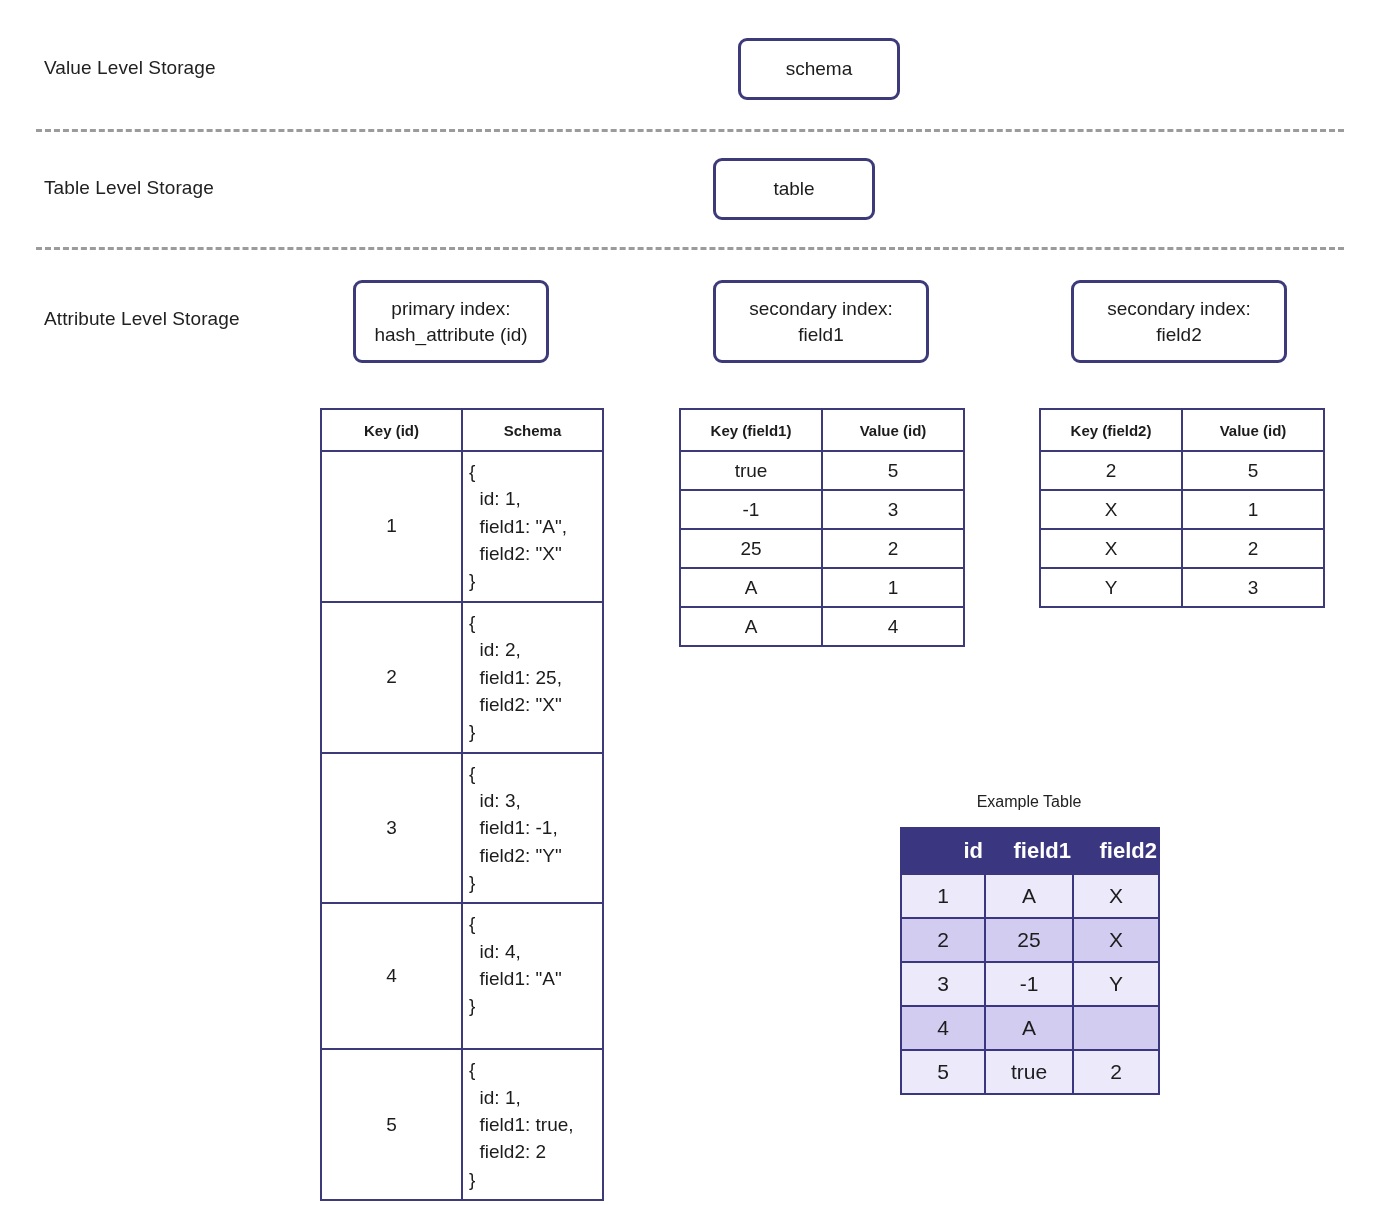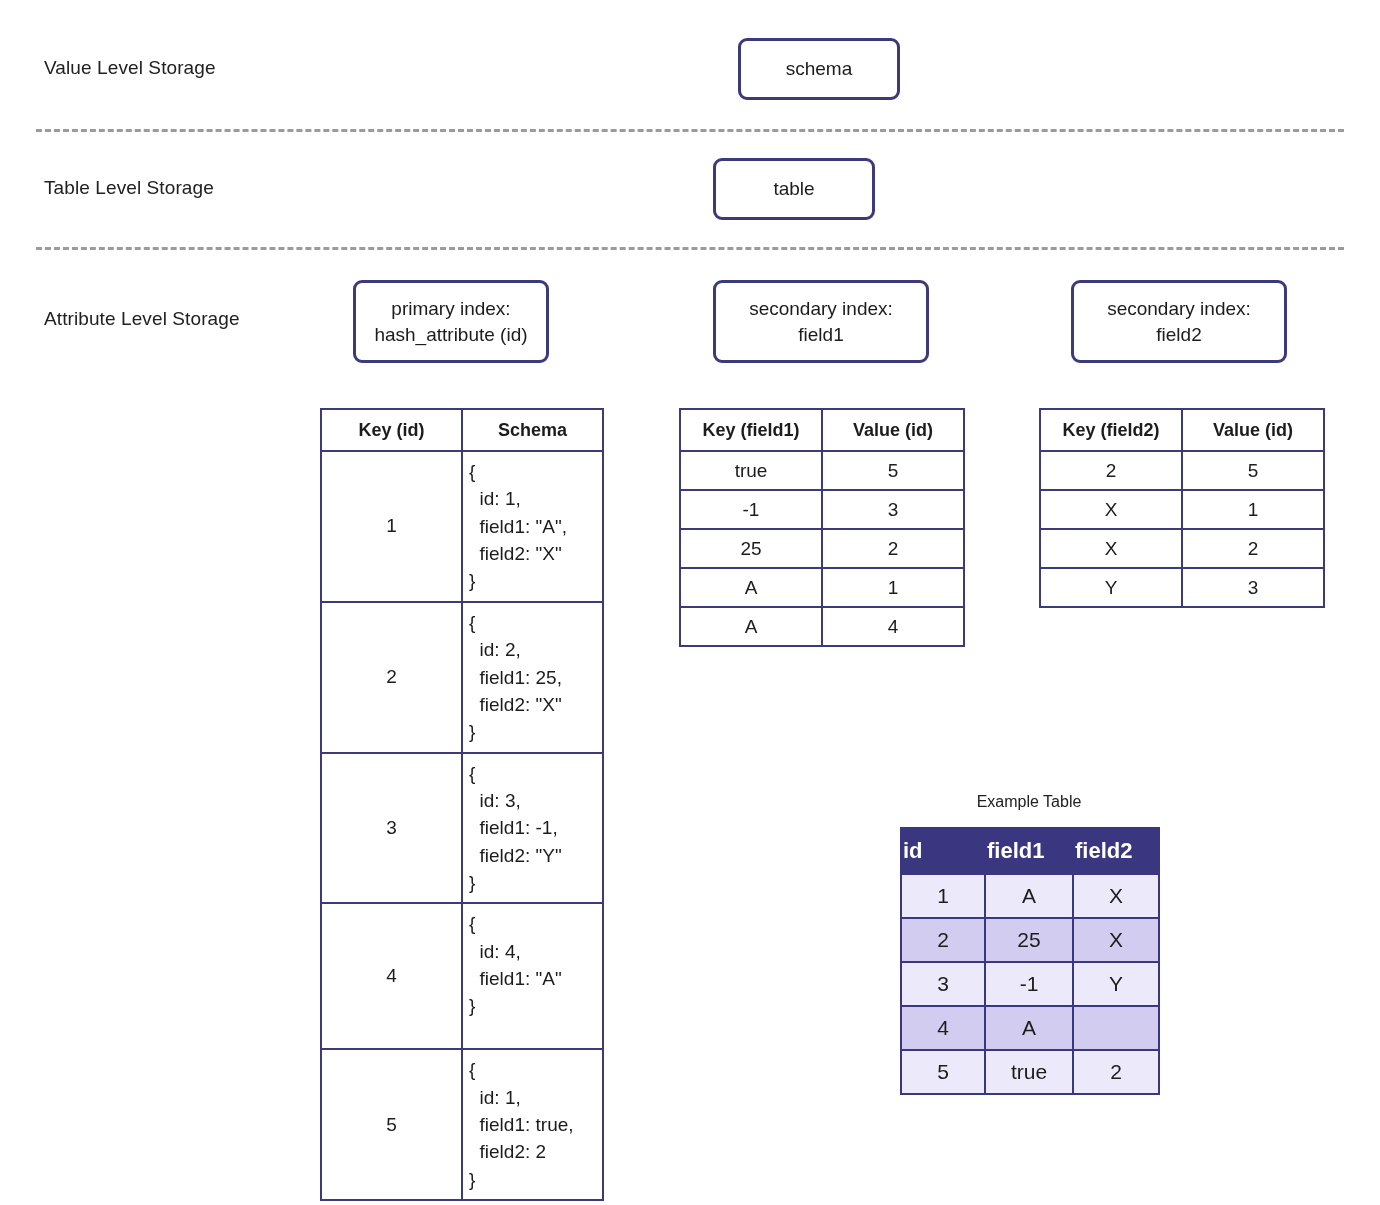--- a/index.html
+++ b/index.html
@@ -73,21 +73,21 @@
     border: 2px solid #3d3a7a;
     text-align: center;
     vertical-align: middle;
     font-size: 18px;
     color: #1c1c1c;
     background: #ffffff;
   }
   .kv-table th {
     font-weight: bold;
     height: 38px;
-    font-size: 18px;
+    font-size: 15px;
     margin-top: 6px;
   }
   .kv-table td { height: 36px; }
 
   
   #table-primary { left: 320px; top: 408px; width: 282px; }
   #table-primary col.c-key { width: 141px; }
   #table-primary col.c-val { width: 141px; }
   #table-primary td.key-cell {
     font-size: 19px;
@@ -133,21 +133,21 @@
   #table-example col.c-id { width: 84px; }
   #table-example col.c-f1 { width: 88px; }
   #table-example col.c-f2 { width: 86px; }
   #table-example th {
     background: #3b3680;
     color: #ffffff;
     font-weight: bold;
     font-size: 22px;
     height: 42px;
     border: 2px solid #3b3680;
-    text-align: left;
+    text-align: right;
   }
   #table-example td {
     border: 2px solid #3b3680;
     height: 40px;
     text-align: center;
     font-size: 21px;
     color: #1c1c1c;
   }
   #table-example tbody tr:nth-child(odd) td  { background: #eceafa; }
   #table-example tbody tr:nth-child(even) td { background: #d2cdf0; }

